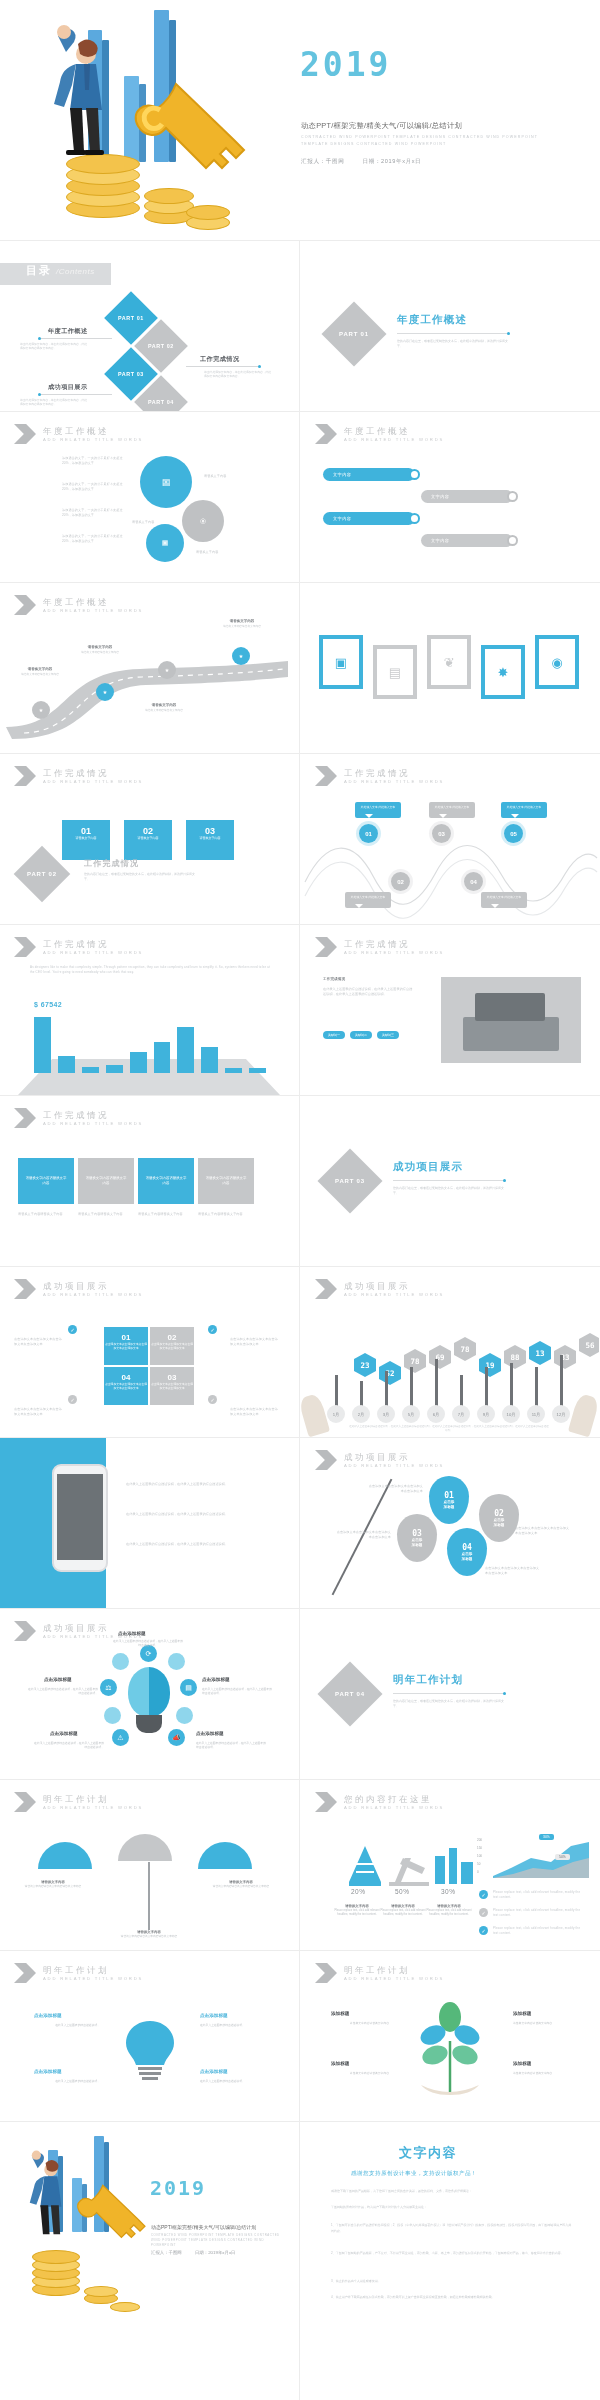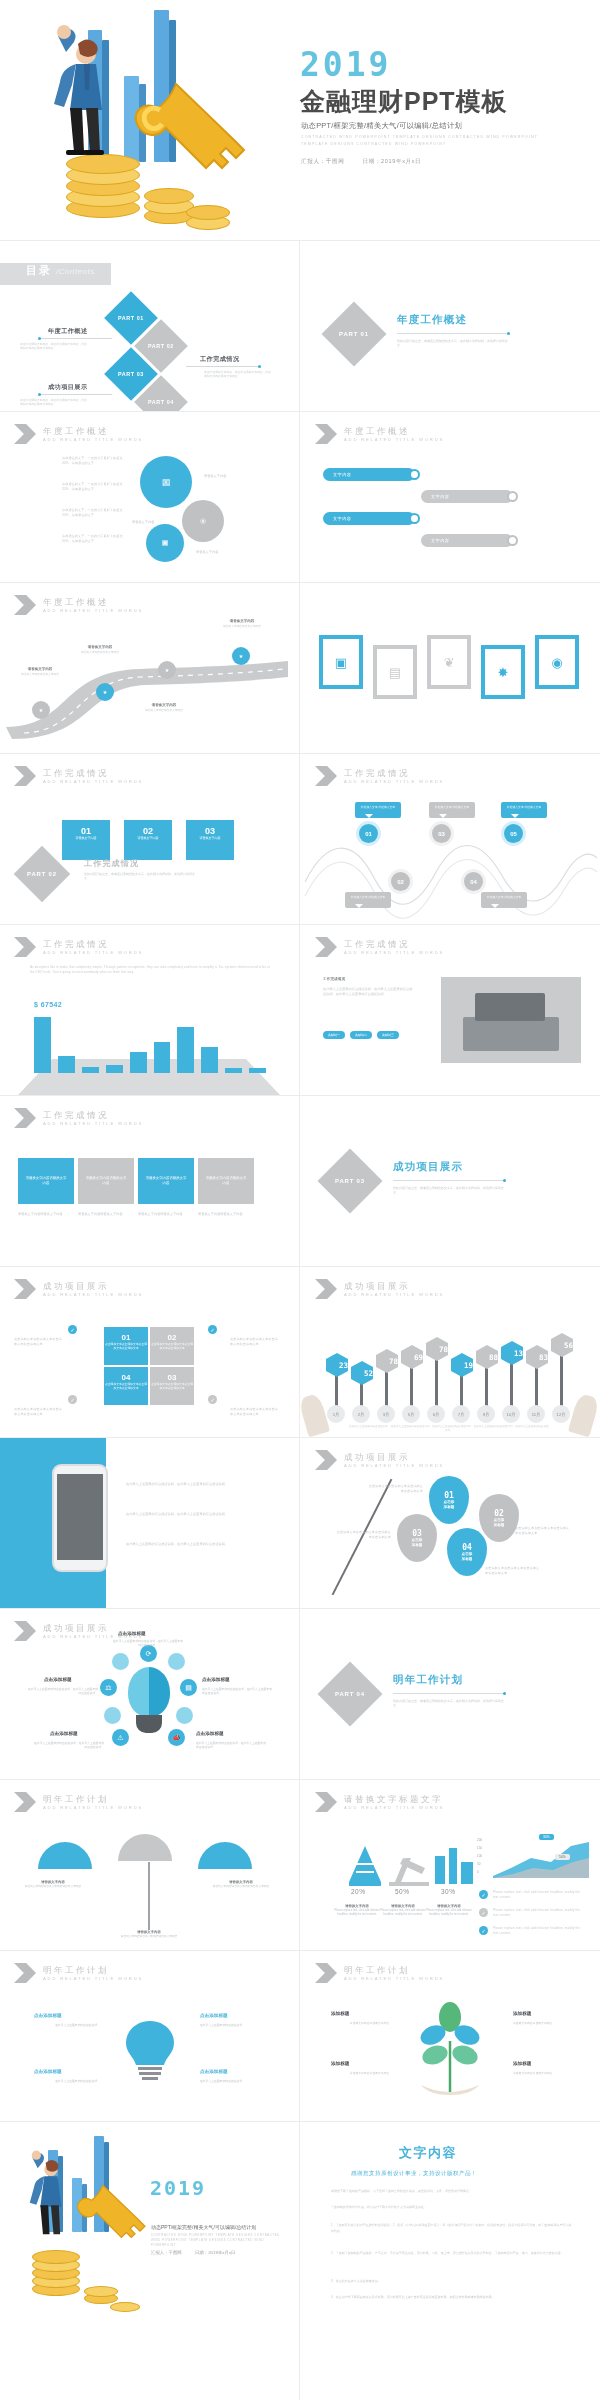--- a/index.html
+++ b/index.html
@@ -114,23 +114,23 @@
           display:flex; align-items:flex-end; gap:7px; }
   .bars .b { flex:1; background:#3fb3dc; }
   .chart-val { position:absolute; left:34px; font-size:7px; color:#4bb4db; font-weight:700; letter-spacing:.4px; }
 
   
   .pz { position:absolute; width:56px; height:46px; display:flex; align-items:center; justify-content:center;
         color:#fff; font-size:3.4px; text-align:center; padding:0 6px; line-height:5px; }
   .pz.b { background:#3fb3dc; } .pz.g { background:#c5c7c9; }
 
   
-  .hex { position:absolute; width:22px; height:24px; display:flex; align-items:center; justify-content:flex-end;
+  .hex { position:absolute; width:22px; height:24px; display:flex; align-items:center; justify-content:center;
          clip-path:polygon(50% 0,100% 25%,100% 75%,50% 100%,0 75%,0 25%);
-         color:#fff; font-size:7.5px; font-weight:700; font-family:"DejaVu Sans Mono",monospace; }
+         color:#fff; font-size:7.5px; font-weight:700; font-family:"DejaVu Sans Mono",monospace;margin-left:28px; }
   .hex.b { background:#3fb3dc; } .hex.g { background:#c3c5c7; }
   .pole { position:absolute; width:3px; background:#6f7276; }
   .mdisk { position:absolute; width:18px; height:18px; border-radius:50%; background:#e9eaeb;
            display:flex; align-items:center; justify-content:center; font-size:4.2px; color:#8a8e92; }
 
   
   .drop { position:absolute; width:40px; height:48px; border-radius:50% 50% 50% 50%/ 42% 42% 58% 58%;
           display:flex; flex-direction:column; align-items:center; justify-content:center;
           color:#fff; text-align:center; }
   .drop.b { background:#3fb3dc; } .drop.g { background:#bfc1c3; }
@@ -218,21 +218,20 @@
           <path d="M66 58 l6 0 l-1 26 l-4 0 z" fill="#2c5f93"></path>
           <path d="M58 58 q-14 4 -16 18 l-6 22 l10 3 l8 -22 z" fill="#3f7fb5"></path>
           <path d="M52 102 l12 0 l2 44 l-10 0 z" fill="#1d1d1d"></path>
           <path d="M68 102 l12 0 l2 44 l-10 0 z" fill="#2b2b2b"></path>
           <rect x="48" y="144" width="20" height="5" rx="2" fill="#111"></rect>
           <rect x="66" y="144" width="20" height="5" rx="2" fill="#111"></rect>
         </g>
       </svg>
     </div>
     <div class="cv-year">2019</div>
-    <div class="cv-title">金融理财PPT模板</div>
     <div class="cv-sub">动态PPT/框架完整/精美大气/可以编辑/总结计划</div>
     <div class="cv-en">CONTRACTED WIND POWERPOINT TEMPLATE DESIGNS CONTRACTED WIND POWERPOINT TEMPLATE DESIGNS CONTRACTED WIND POWERPOINT</div>
     <div class="cv-meta">
       <span>汇报人：千图网</span>
       <span>日期：2019年x月x日</span>
     </div>
   </div>
   <div class="sep-h" style="top:240px;"></div>
 
   <div class="slide half" style="left:0;top:241px;">
@@ -762,21 +761,21 @@
       <b>请替换文字内容</b>
       <span>请替换文字内容请替换文字内容请替换文字内容</span>
     </div>
   </div>
   <div class="sep-v" style="left:299px;top:1780px;height:170px;"></div>
 
   <div class="slide half" style="left:301px;top:1780px;">
     <div class="shead">
       <div class="arrow"></div>
       <div class="shead-txt">
-        <div class="t1">请替换文字标题文字</div>
+        <div class="t1">您的内容打在这里</div>
         <div class="t2">ADD RELATED TITLE WORDS</div>
       </div>
     </div>
     <svg width="52" height="44" style="position:absolute;left:38px;top:62px;">
       <path d="M26 4 l16 36 h-32 z M10 40 h32 v4 h-32 z" fill="#3fb3dc"></path>
       <path d="M14 22 h24 M17 30 h18" stroke="#fff" stroke-width="2"></path>
     </svg>
     <svg width="52" height="44" style="position:absolute;left:82px;top:62px;">
       <path d="M6 40 h40 v4 h-40z M12 40 l10 -24 h6 l-10 24z M20 16 l22 10 l-3 6 l-22 -10z" fill="#c5c7c9"></path>
     </svg>

